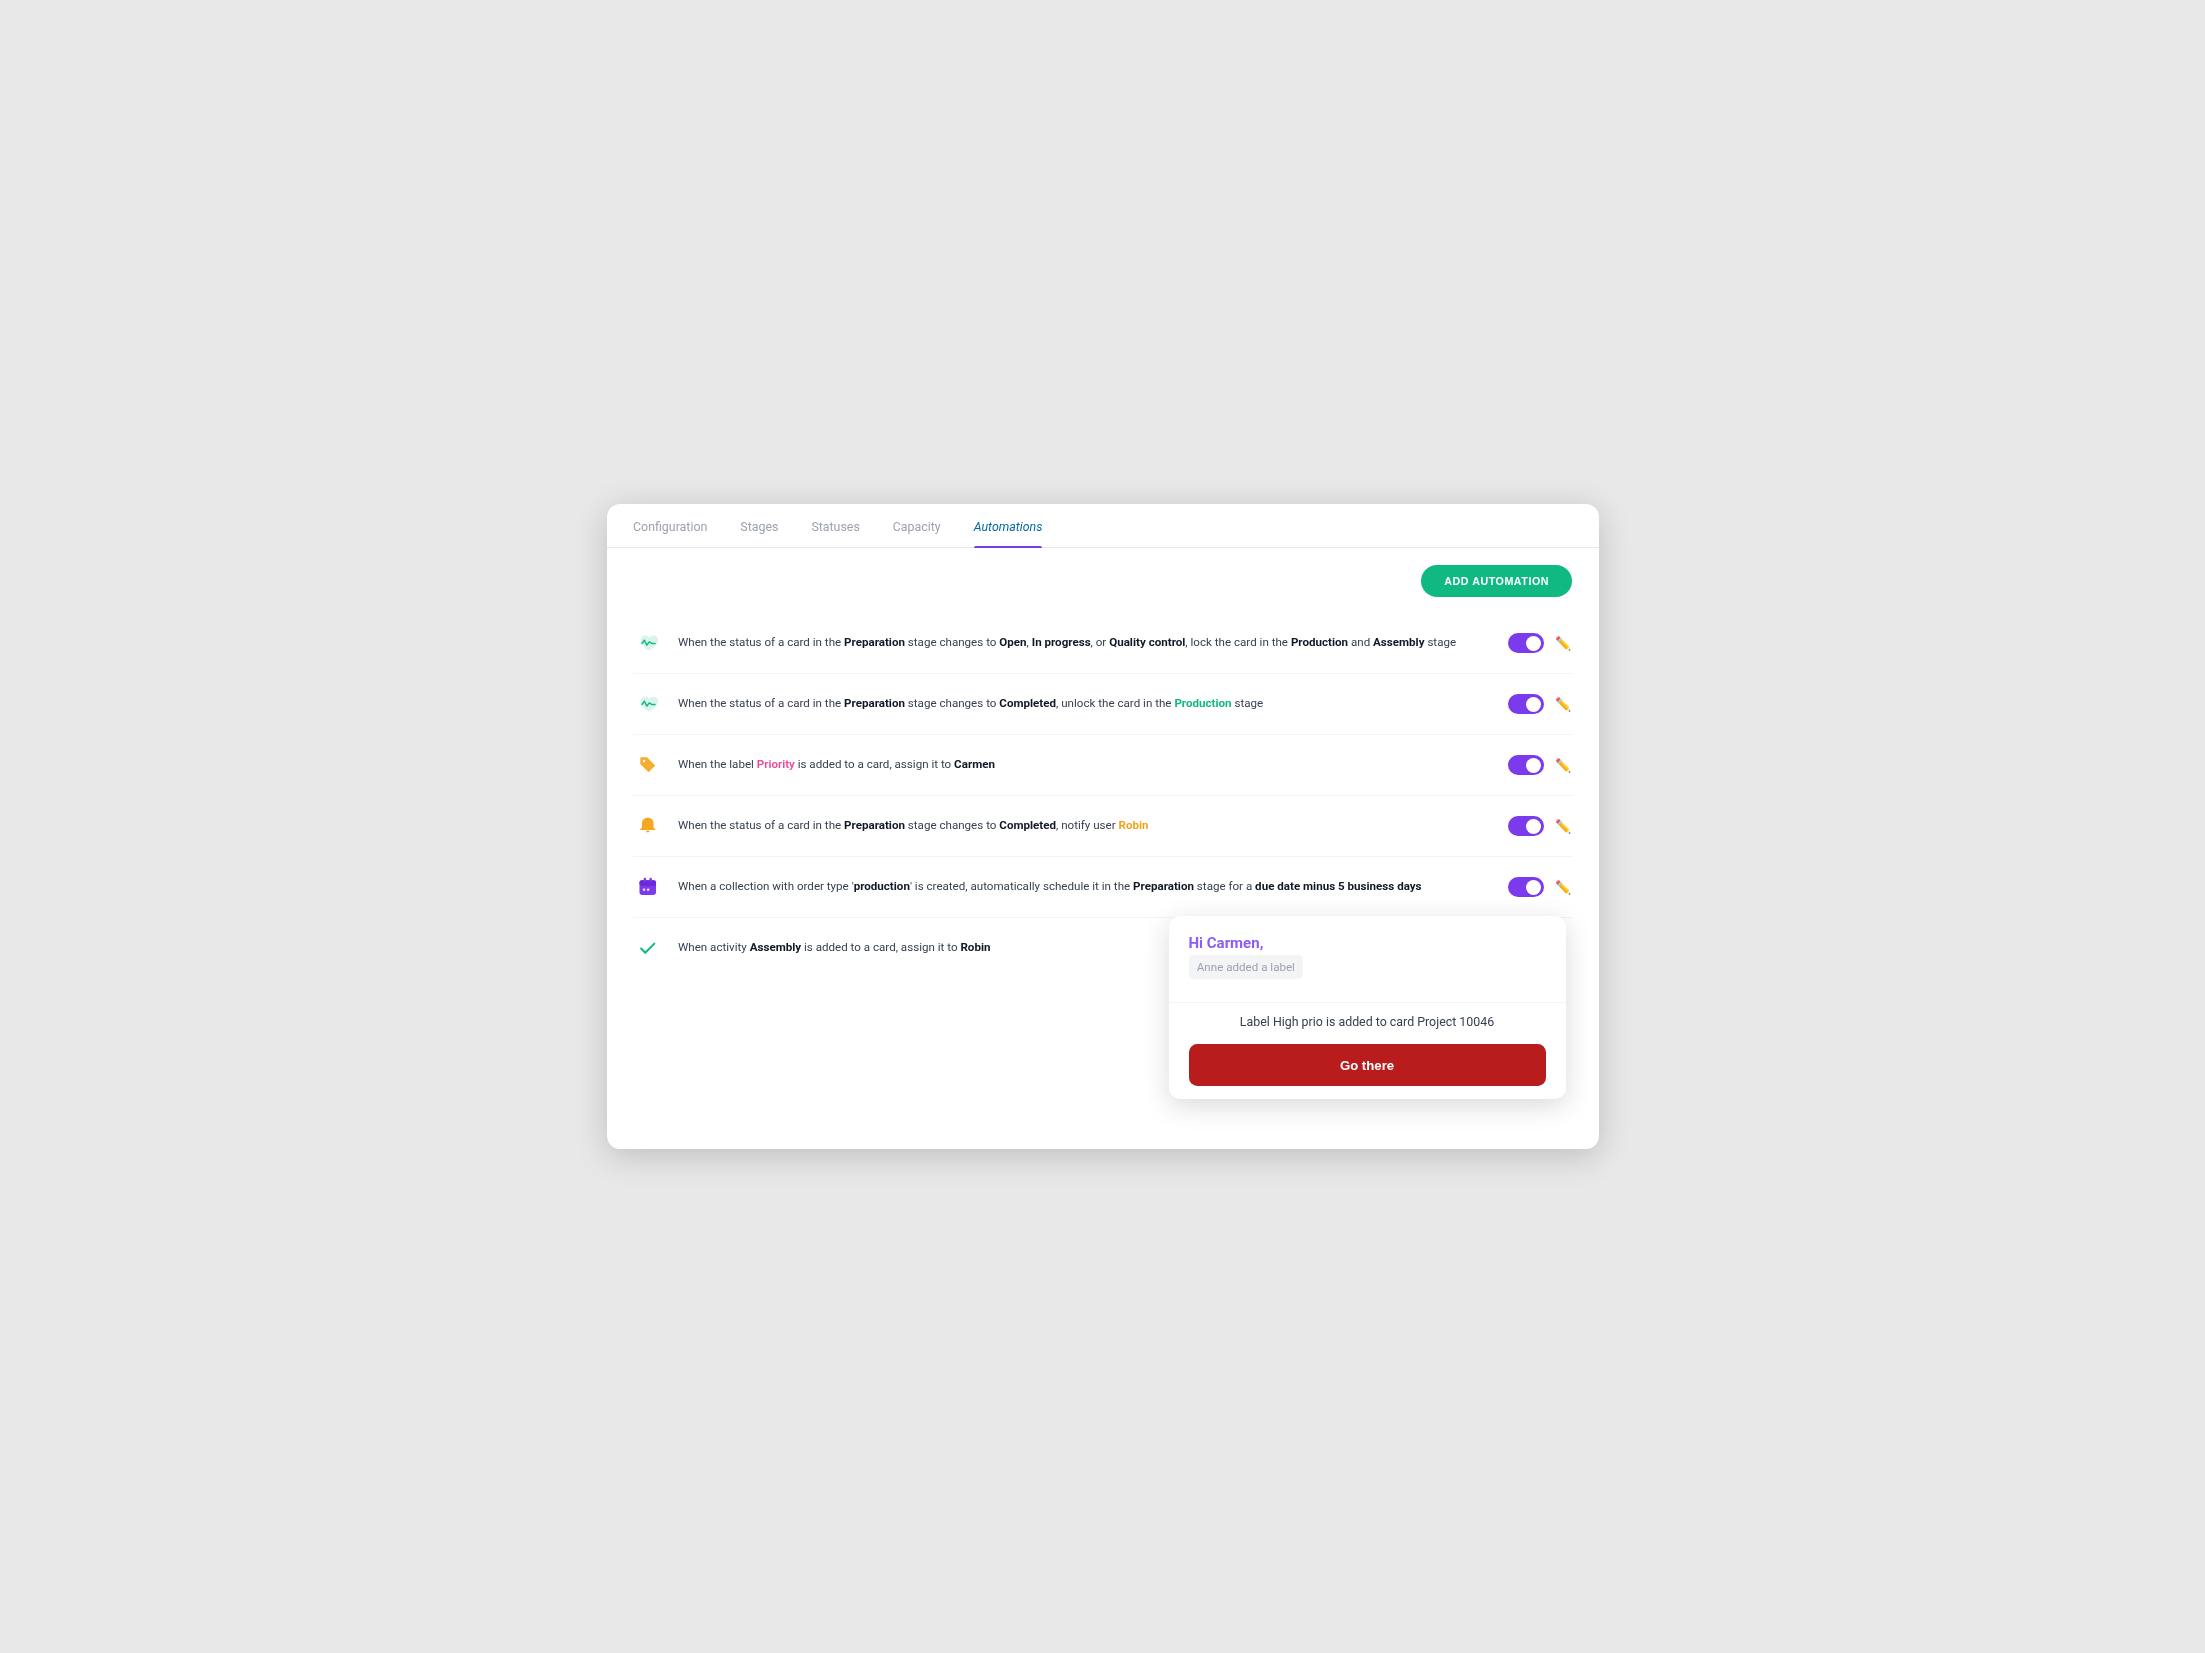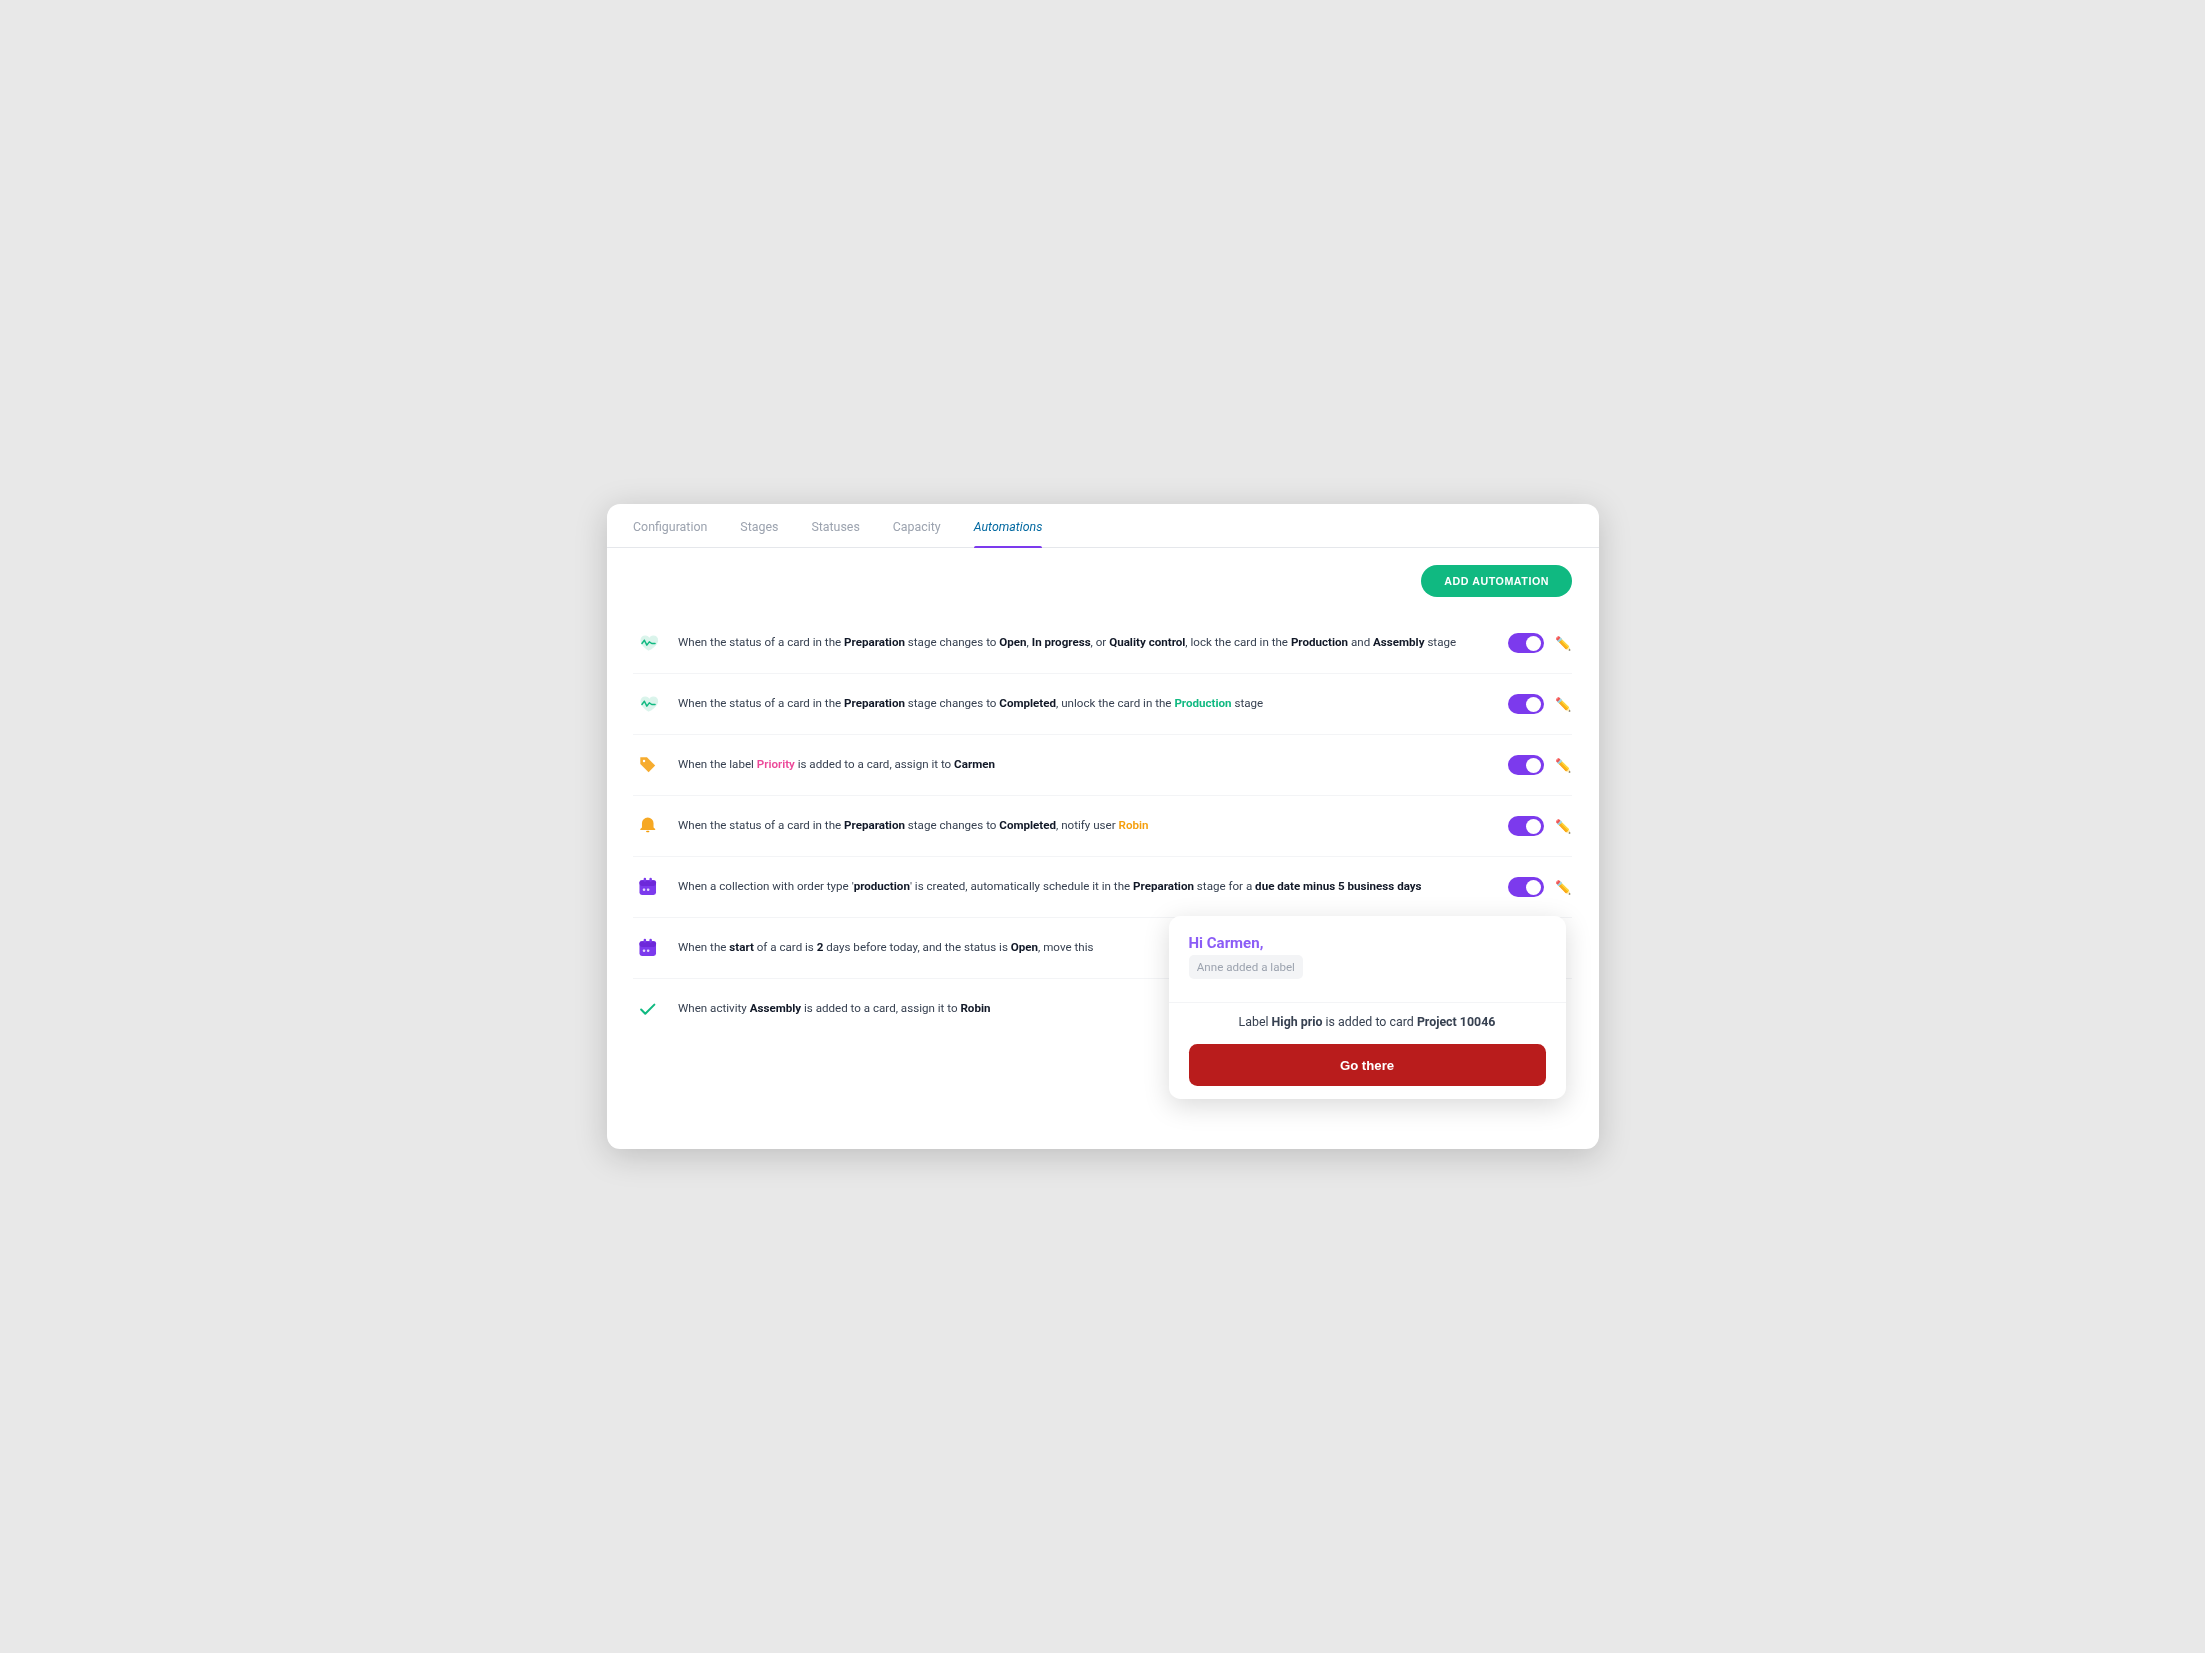--- a/index.html
+++ b/index.html
@@ -170,21 +170,21 @@
     }
     .popup-body {
       padding: 0 20px 13.2px;
       text-align: center;
     }
     .popup-label-msg {
       font-size: 12.4px;
       color: #374151;
       margin-bottom: 15px;
     }
-    .popup-label-msg b { font-weight: 700; }
+    .popup-label-msg b { font-weight: 400; }
     .popup-go-btn {
       width: 100%;
       background: #b91c1c;
       color: #fff;
       border: none;
       border-radius: 8.3px;
       padding: 13.2px;
       font-size: 13.2px;
       font-weight: 600;
       cursor: pointer;
@@ -286,35 +286,20 @@
       </div>
       <div class="row-text">
         When a collection with order type '<b>production</b>' is created, automatically schedule it in the <b>Preparation</b> stage for a <b>due date minus 5 business days</b>
       </div>
       <div class="row-actions">
         <div class="toggle"></div>
         <span class="edit-icon">✏️</span>
       </div>
     </div>
 
-    <div class="automation-row">
-      <div class="row-icon">
-        <svg width="21.5" height="21.5" viewBox="0 0 26 26" fill="none">
-          <rect x="3" y="5" width="20" height="18" rx="3" fill="#7c3aed"></rect>
-          <rect x="3" y="5" width="20" height="7" rx="3" fill="#6d28d9"></rect>
-          <rect x="8" y="2" width="3" height="5" rx="1.5" fill="#7c3aed"></rect>
-          <rect x="15" y="2" width="3" height="5" rx="1.5" fill="#7c3aed"></rect>
-          <rect x="7" y="15" width="3" height="3" rx="1" fill="white" opacity="0.8"></rect>
-          <rect x="12" y="15" width="3" height="3" rx="1" fill="white" opacity="0.8"></rect>
-        </svg>
-      </div>
-      <div class="row-text">
-        When the <b>start</b> of a card is <b>2</b> days before today, and the status is <b>Open</b>, move this
-      </div>
-    </div>
 
     <div class="automation-row">
       <div class="row-icon">
         <svg width="21.5" height="21.5" viewBox="0 0 26 26" fill="none">
           <polyline points="5,14 10,19 21,8" stroke="#10b981" stroke-width="2.5" fill="none" stroke-linecap="round" stroke-linejoin="round"></polyline>
         </svg>
       </div>
       <div class="row-text">
         When activity <b>Assembly</b> is added to a card, assign it to <b>Robin</b>
       </div>

